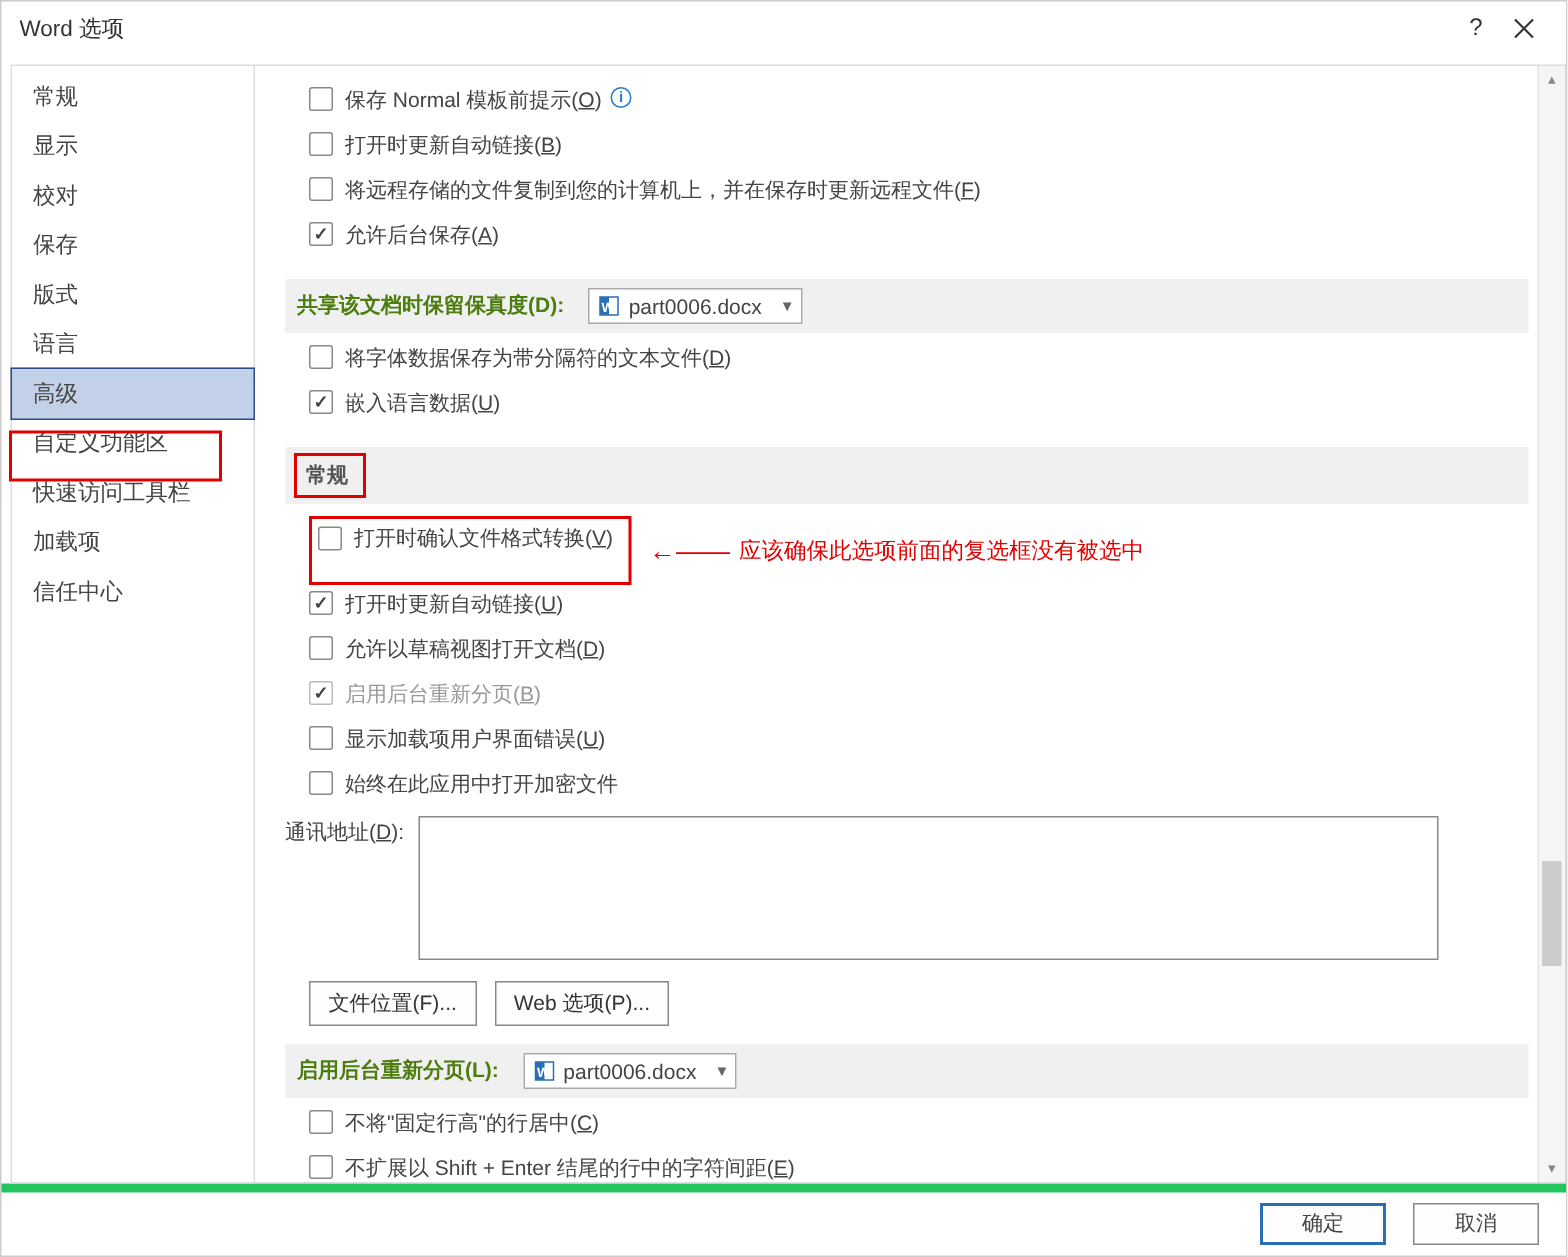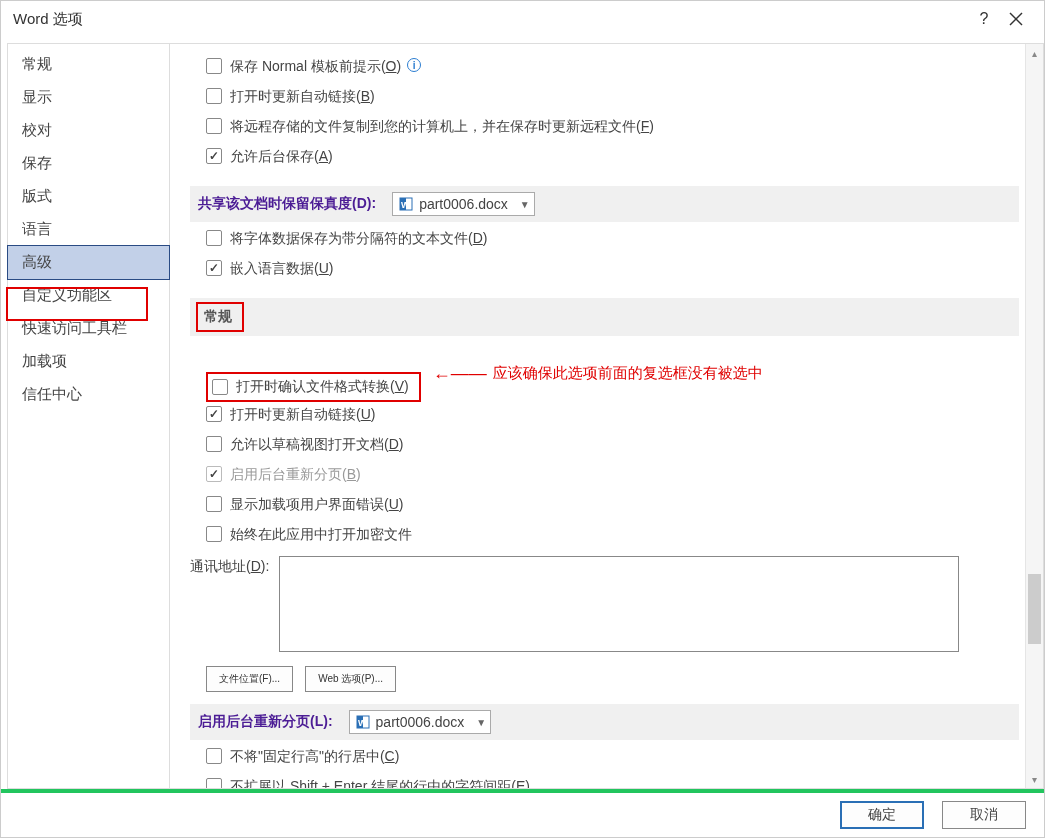--- a/index.html
+++ b/index.html
@@ -149,21 +149,21 @@
   .section-head {
     background: #f0f0f0;
     padding: 6px 8px;
     margin: 12px 0 8px 0;
     display: flex;
     align-items: center;
     font-size: 14px;
   }
   .section-head .sh-label {
     font-weight: bold;
-    color: #4c1d95;
+    color: #4d7c0f;
   }
   .select-combo {
     display: inline-flex;
     align-items: center;
     border: 1px solid #aaa;
     background: #fff;
     height: 24px;
     margin-left: 16px;
     padding: 0 4px 0 6px;
   }
@@ -212,27 +212,27 @@
   .textbox {
     border: 1px solid #888;
     width: 680px;
     height: 96px;
     background: #fff;
   }
   .btn {
     border: 1px solid #888;
     background: #fdfdfd;
     padding: 5px 12px;
-    font-size: 10px;
+    font-size: 14px;
     color: #333;
     margin-right: 12px;
   }
   .footer {
     height: 48px;
-    border-top: 4px solid #22c55e;
+    border-top: 6px solid #22c55e;
     display: flex;
     align-items: center;
     justify-content: flex-end;
     padding: 0 18px;
     gap: 18px;
   }
   .footer .fbtn {
     min-width: 84px;
     height: 28px;
     border: 1px solid #888;
@@ -324,21 +324,21 @@
           <span class="lbl"><span>嵌入语言数据(</span><span class="ul">U</span><span>)</span></span>
         </div>
 
         <div class="section-head" style="padding:4px 6px;">
           <span class="highlight-box">
             <span class="section-sub">常规</span>
           </span>
         </div>
 
         <div class="row indent1" style="align-items:center;">
-          <span class="highlight-box" style="padding:4px 10px 4px 4px;margin-top:28px;">
+          <span class="highlight-box" style="padding:4px 10px 20px 4px;">
             <span class="ck"></span>
             <span class="lbl"><span>打开时确认文件格式转换(</span><span class="ul">V</span><span>)</span></span>
           </span>
           <span class="annotation">
             <span class="arrow-left">←——</span>
             <span>应该确保此选项前面的复选框没有被选中</span>
           </span>
         </div>
 
         <div class="row indent1">

